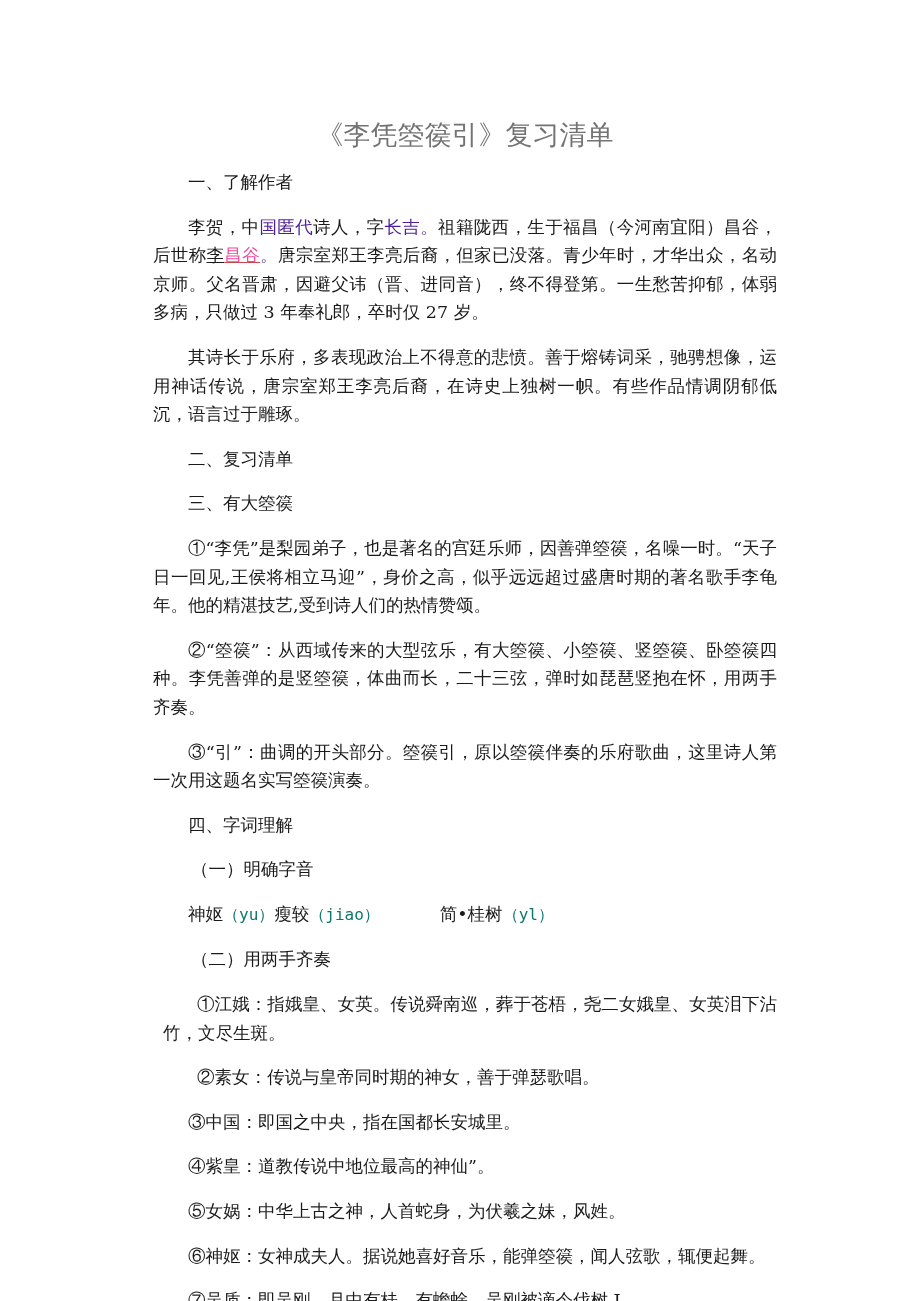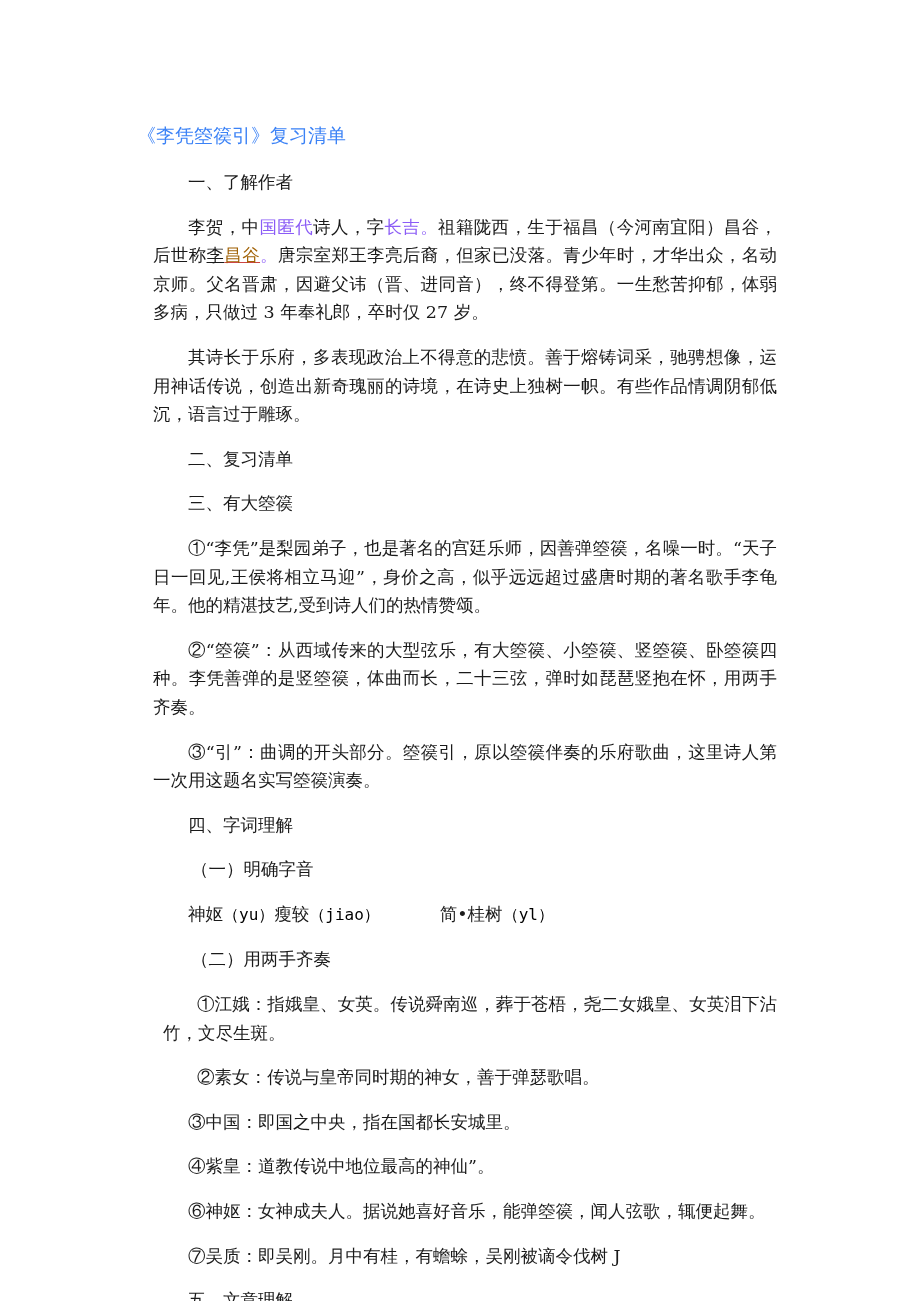--- a/index.html
+++ b/index.html
@@ -15,67 +15,69 @@
       font-family: "DejaVu Serif", "Liberation Serif", serif;
       color: #1a1a1a;
     }
     .page {
       position: absolute;
       left: 137px;
       top: 118px;
       width: 656px;
     }
     .title {
-      font-size: 19px;
+      text-align: center;
+      font-size: 27px;
       line-height: 34px;
       margin: 0 0 6px 0;
       font-family: "DejaVu Sans", "Liberation Sans", sans-serif;
       font-weight: normal;
       letter-spacing: 0px;
-      color: #3b82f6;
+      color: #737373;
     }
     .line {
       font-size: 17.5px;
       line-height: 28.6px;
       margin: 16px;
       text-align: justify;
       white-space: normal;
     }
     .indent { text-indent: 35px; }
     .indent-head { padding-left: 35px; }
     .indent-sub { padding-left: 52px; }
-    .red { color: #8b5cf6; }
-    .red-u { color: #a16207; text-decoration: underline; text-decoration-color: #c44; }
+    .red { color: #4c1d95; }
+    .red-u { color: #ec4899; text-decoration: underline; text-decoration-color: #c44; }
     .u { text-decoration: underline; }
-    .pinyin { color: #000000; font-family: "DejaVu Sans Mono", "Liberation Mono", monospace; font-size: 16px; }
+    .pinyin { color: #0f766e; font-family: "DejaVu Sans Mono", "Liberation Mono", monospace; font-size: 16px; }
     .gap { display: inline-block; width: 60px; }
   </style>
 </head>
 <body>
 
 <div class="page">
   <h1 class="title">《李凭箜篌引》复习清单</h1>
 
   <p class="line indent-head">一、了解作者</p>
   <p class="line indent"><span>李贺，中</span><span class="red">国匿代</span><span>诗人，字</span><span class="red">长吉。</span><span>祖籍陇西，生于福昌（今河南宜阳）昌谷，后世称</span><span class="u">李</span><span class="red-u">昌谷</span><span class="red">。</span><span>唐宗室郑王李亮后裔，但家已没落。青少年时，才华出众，名动京师。父名晋肃，因避父讳（晋、进同音），终不得登第。一生愁苦抑郁，体弱多病，只做过 3 年奉礼郎，卒时仅 27 岁。</span></p>
-  <p class="line indent">其诗长于乐府，多表现政治上不得意的悲愤。善于熔铸词采，驰骋想像，运用神话传说，创造出新奇瑰丽的诗境，在诗史上独树一帜。有些作品情调阴郁低沉，语言过于雕琢。</p>
+  <p class="line indent">其诗长于乐府，多表现政治上不得意的悲愤。善于熔铸词采，驰骋想像，运用神话传说，唐宗室郑王李亮后裔，在诗史上独树一帜。有些作品情调阴郁低沉，语言过于雕琢。</p>
 
   <p class="line indent-head">二、复习清单</p>
 
   <p class="line indent-head">三、有大箜篌</p>
   <p class="line indent">①“李凭”是梨园弟子，也是著名的宫廷乐师，因善弹箜篌，名噪一时。“天子日一回见,王侯将相立马迎”，身价之高，似乎远远超过盛唐时期的著名歌手李龟年。他的精湛技艺,受到诗人们的热情赞颂。</p>
   <p class="line indent">②“箜篌”：从西域传来的大型弦乐，有大箜篌、小箜篌、竖箜篌、卧箜篌四种。李凭善弹的是竖箜篌，体曲而长，二十三弦，弹时如琵琶竖抱在怀，用两手齐奏。</p>
   <p class="line indent">③“引”：曲调的开头部分。箜篌引，原以箜篌伴奏的乐府歌曲，这里诗人第一次用这题名实写箜篌演奏。</p>
 
   <p class="line indent-head">四、字词理解</p>
   <p class="line indent-sub" style="padding-left:38px">（一）明确字音</p>
   <p class="line indent-head"><span>神妪</span><span class="pinyin">（yu）</span><span>瘦较</span><span class="pinyin">（jiao）</span><span class="gap"></span><span>简•桂树</span><span class="pinyin">（yl）</span></p>
   <p class="line indent-sub" style="padding-left:38px">（二）用两手齐奏</p>
   <p class="line" style="padding-left:10px; text-indent:34px">①江娥：指娥皇、女英。传说舜南巡，葬于苍梧，尧二女娥皇、女英泪下沾竹，文尽生斑。</p>
   <p class="line" style="padding-left:44px">②素女：传说与皇帝同时期的神女，善于弹瑟歌唱。</p>
   <p class="line indent-head">③中国：即国之中央，指在国都长安城里。</p>
   <p class="line indent-head">④紫皇：道教传说中地位最高的神仙”。</p>
+  <p class="line indent-head">⑤女娲：中华上古之神，人首蛇身，为伏羲之妹，风姓。</p>
   <p class="line indent-head">⑥神妪：女神成夫人。据说她喜好音乐，能弹箜篌，闻人弦歌，辄便起舞。</p>
   <p class="line indent-head">⑦吴质：即吴刚。月中有桂，有蟾蜍，吴刚被谪令伐树 J</p>
 
   <p class="line indent-head">五、文意理解</p>
   <p class="line indent-sub" style="padding-left:38px">（一）诗意理解</p>
 </div>
 
 </body></html>

